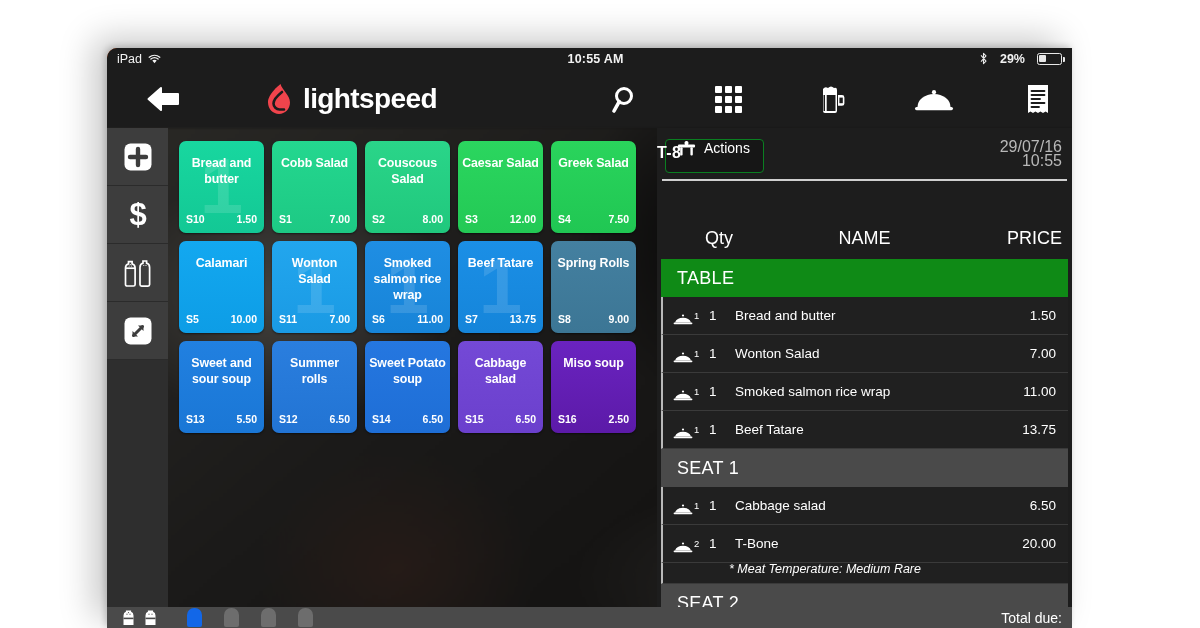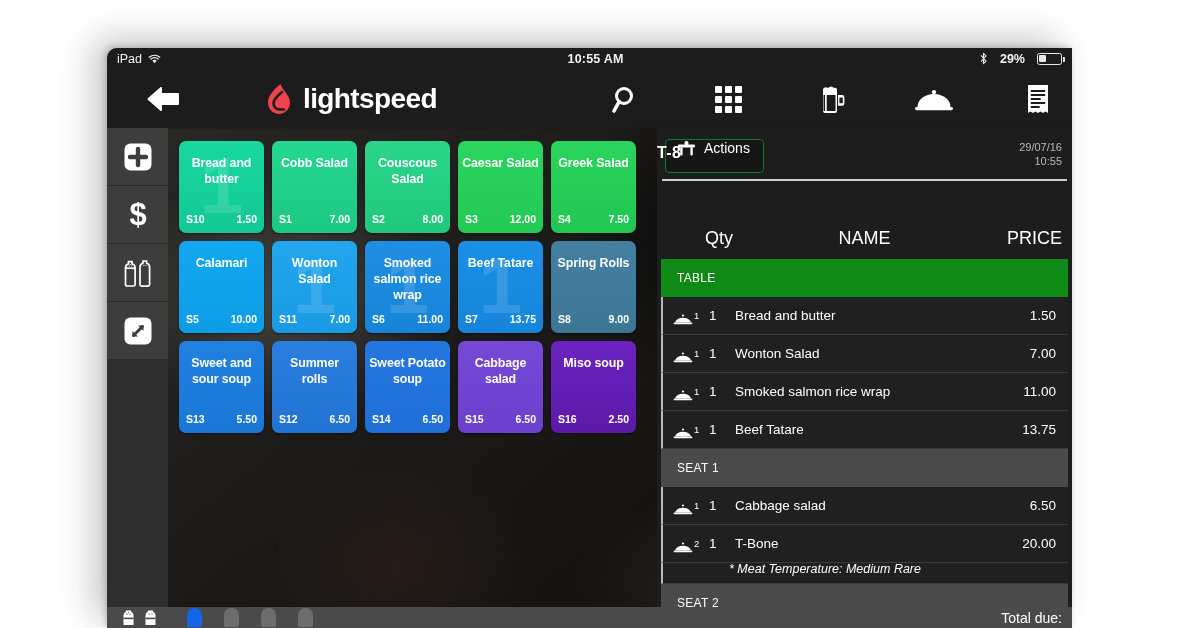--- a/index.html
+++ b/index.html
@@ -120,21 +120,21 @@
     border:1.6px solid #0a7f21; border-radius:4px;
     display:flex; align-items:flex-start; gap:8px; padding:0 13px 0 11px;
     color:#ffffff; font-size:14px; cursor:pointer; background:rgba(0,0,0,0.22);
   }
   #table-label {
     position:absolute; left:0; right:0; top:16px; 
     color:#ffffff; font-size:16px; font-weight:bold; letter-spacing:0.4px;
   }
   #order-datetime {
     position:absolute; right:10px; top:12px; text-align:right;
-    color:#b8b8b8; font-size:11px; line-height:14px;
+    color:#b8b8b8; font-size:16px; line-height:14px;
   }
   #head-rule { position:absolute; left:5px; right:5px; top:51px; height:1.5px; background:#cfcfcf; }
 
   
   #order-tabs {
     position:absolute; left:7px; right:7px; top:58px; height:33px;
     display:flex; gap:3px;
   }
   .otab {
     flex:1; display:flex; align-items:center; justify-content:center;
@@ -151,21 +151,21 @@
   #col-qty { position:absolute; left:48px; top:0; }
   #col-name { position:absolute; left:0; right:0; text-align:center; top:0; }
   #col-price { position:absolute; right:10px; top:0; }
 
   
   #order-list {
     position:absolute; left:4px; right:4px; top:131px; bottom:0; overflow:hidden;
   }
   .group-row {
     height:38px; display:flex; align-items:center;
-    padding-left:16px; color:#ffffff; font-size:12px; letter-spacing:0.3px;
+    padding-left:16px; color:#ffffff; font-size:18px; letter-spacing:0.3px;
   }
   .group-row.table-grp { background:#0f8a16; }
   .group-row.seat-grp { background:#4a4a4a; }
 
   .item-row {
     position:relative; min-height:38px;
     border-bottom:1px solid #3a3a3a; border-left:2px solid #b9b9b9;
     display:flex; align-items:center;
     background:rgba(255,255,255,0.015);
   }

